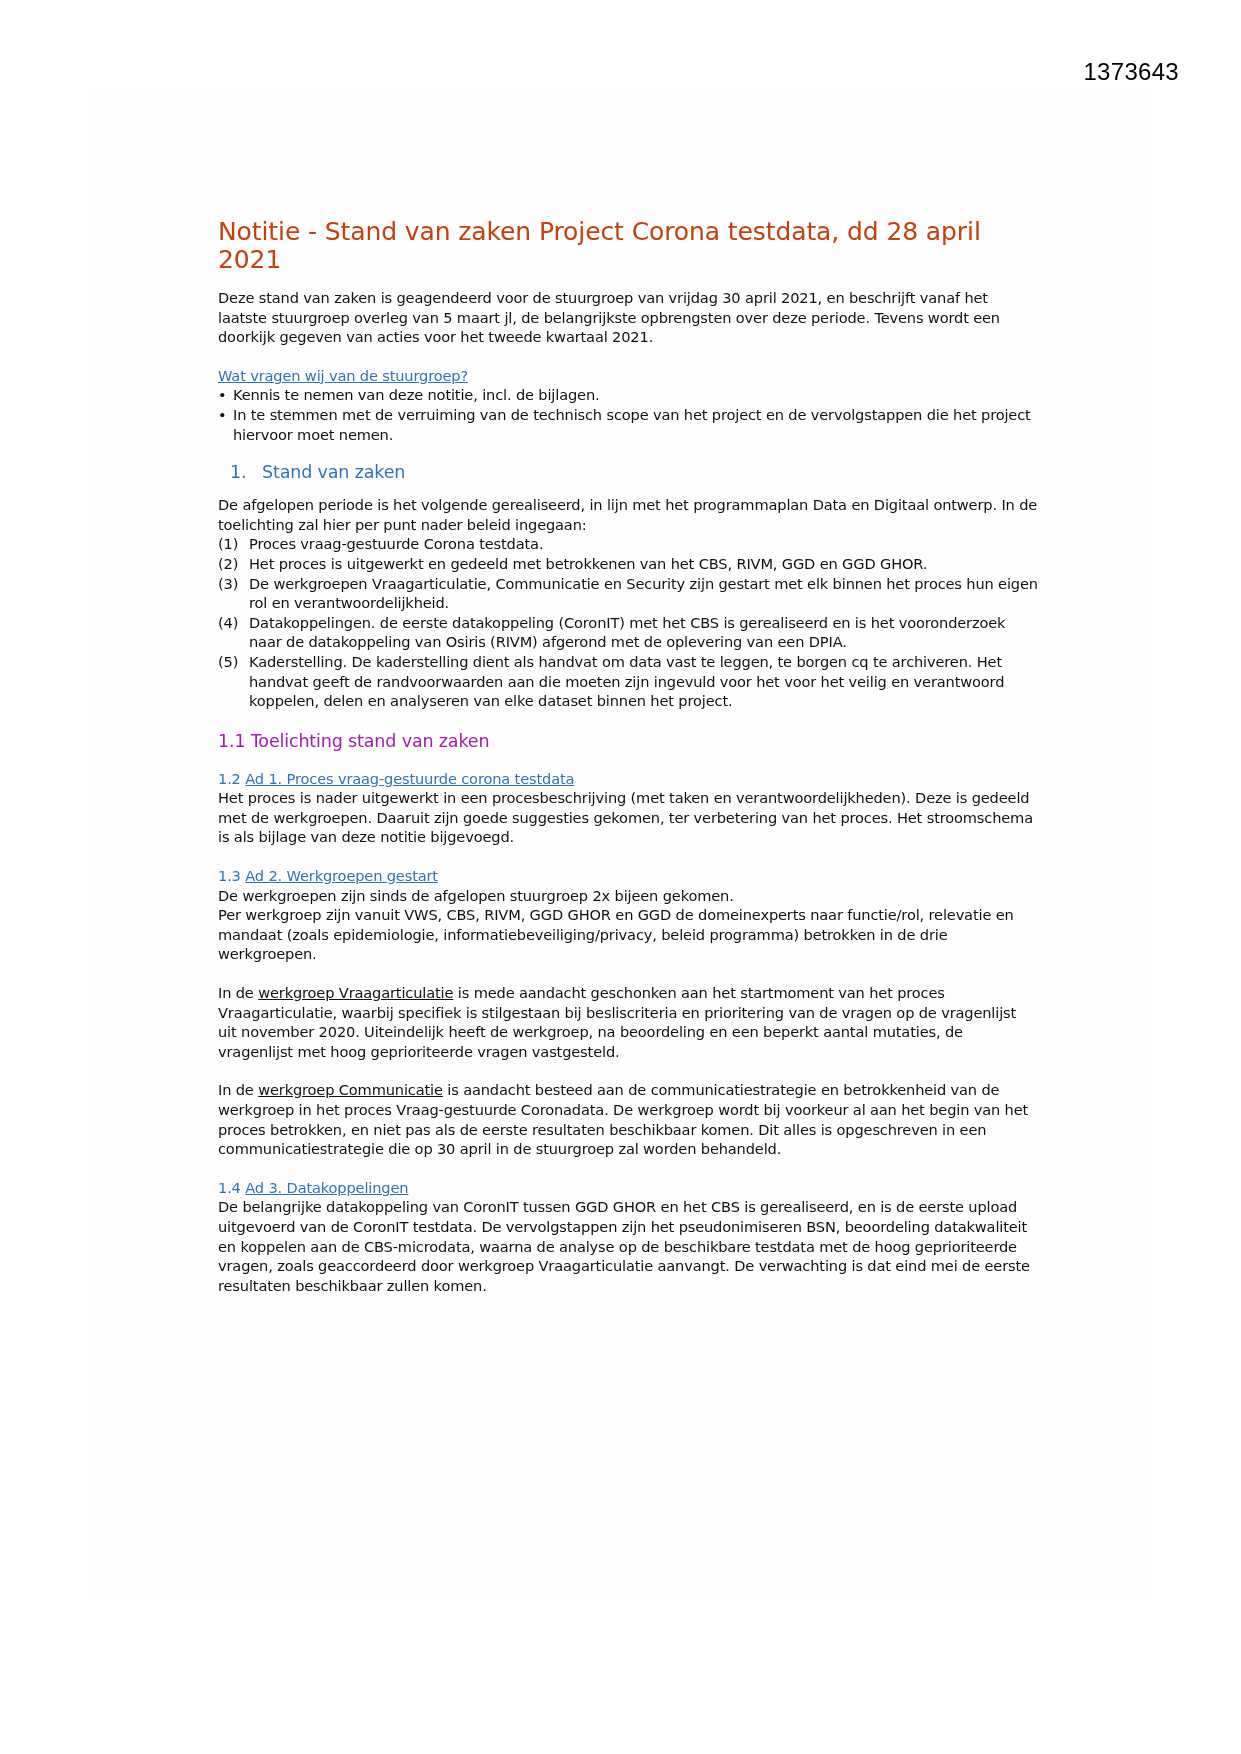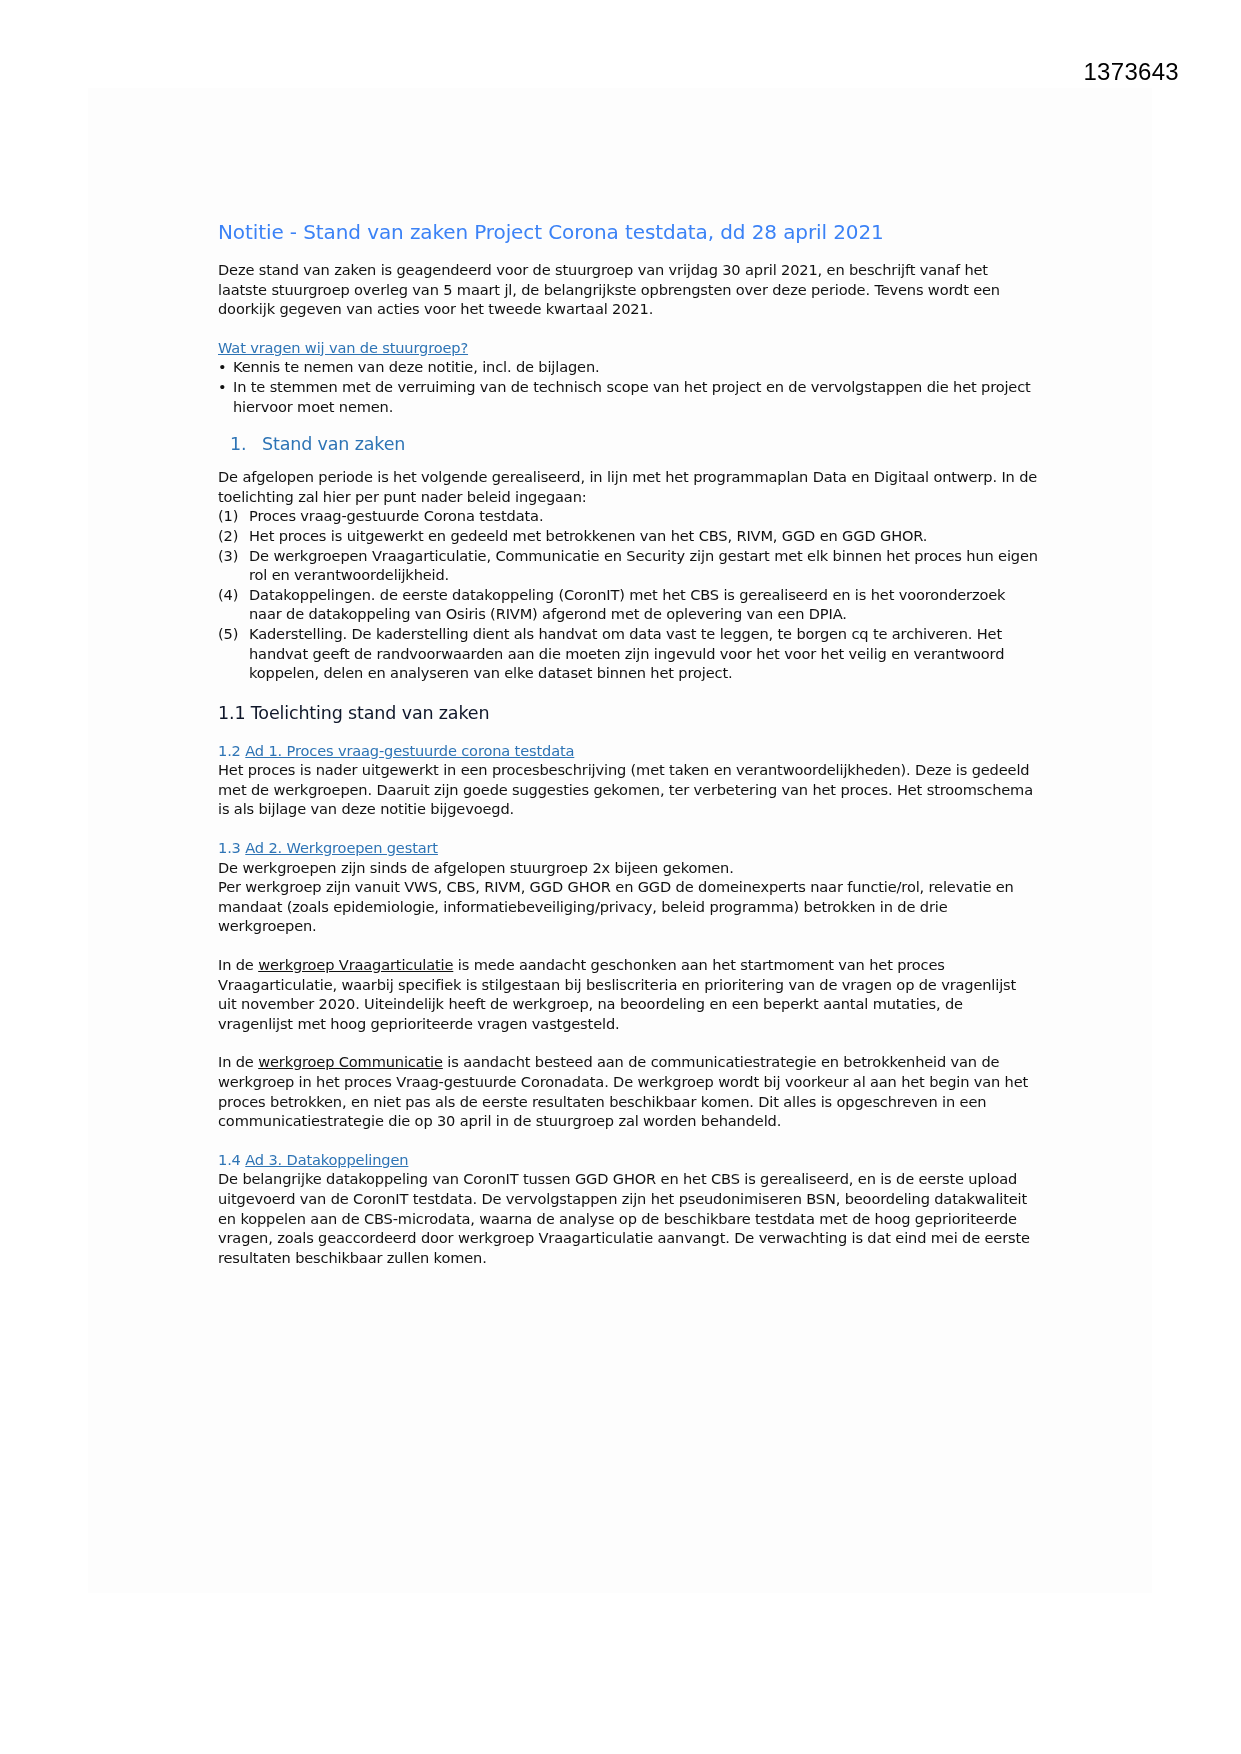--- a/index.html
+++ b/index.html
@@ -13,28 +13,28 @@
   }
   .scan-area {
     position: absolute; left: 88px; top: 88px; width: 1064px; height: 1505px;
     background: #fdfdfd;
   }
   .content {
     position: absolute; left: 218px; top: 218px; width: 820px;
     font-size: 14.6px; line-height: 19.6px; letter-spacing: -0.15px;
   }
   .title {
-    color: #3b82f6; font-size: 20px; line-height: 28px; margin: 0 0 14px 0; font-weight: normal; letter-spacing: -0.1px;
+    color: #c2410c; font-size: 25px; line-height: 28px; margin: 0 0 14px 0; font-weight: normal; letter-spacing: -0.1px;
   }
   p { margin: 0; }
   .blk { margin-bottom: 19px; }
   .link-heading { color: #2e74b5; text-decoration: underline; }
   .h1 { color: #2e74b5; font-size: 17.5px; line-height: 22px; margin: 12px; font-weight: normal; }
   .h1 .n { display: inline-block; width: 32px; }
-  .h11 { color: #0f172a; font-size: 17.5px; line-height: 22px; margin: 0 0 17px 0; font-weight: normal; }
+  .h11 { color: #a21caf; font-size: 17.5px; line-height: 22px; margin: 0 0 17px 0; font-weight: normal; }
   ul.bullets { list-style: none; margin: 0 0 19px 0; padding: 0; }
   ul.bullets li { position: relative; padding-left: 15px; }
   ul.bullets li .bl { position: absolute; left: 0; top: 0; }
   ol.numbered { list-style: none; margin: 0 0 19px 0; padding: 0; }
   ol.numbered li { position: relative; padding-left: 31px; }
   ol.numbered li .num { position: absolute; left: 0; top: 0; }
   .sub-heading { color: #2e74b5; margin: 0; }
   .sub-heading .u { text-decoration: underline; }
   .u-dark { text-decoration: underline; }
 </style>

